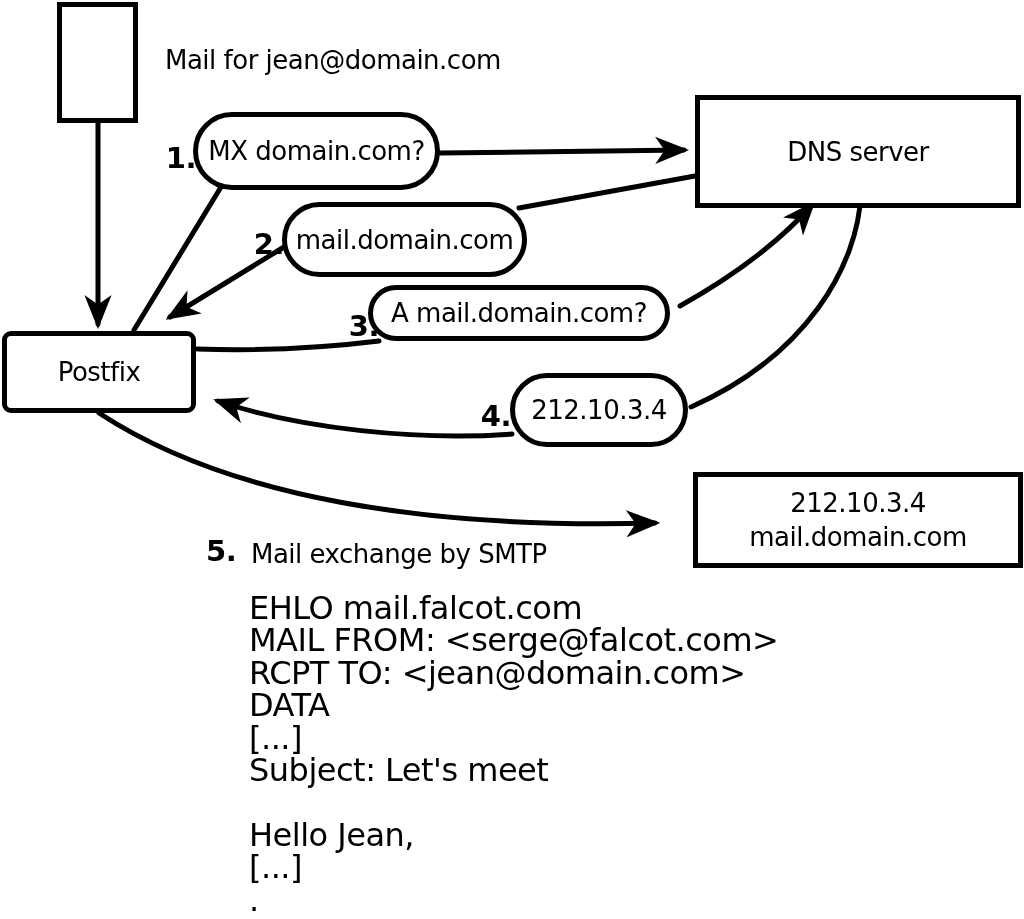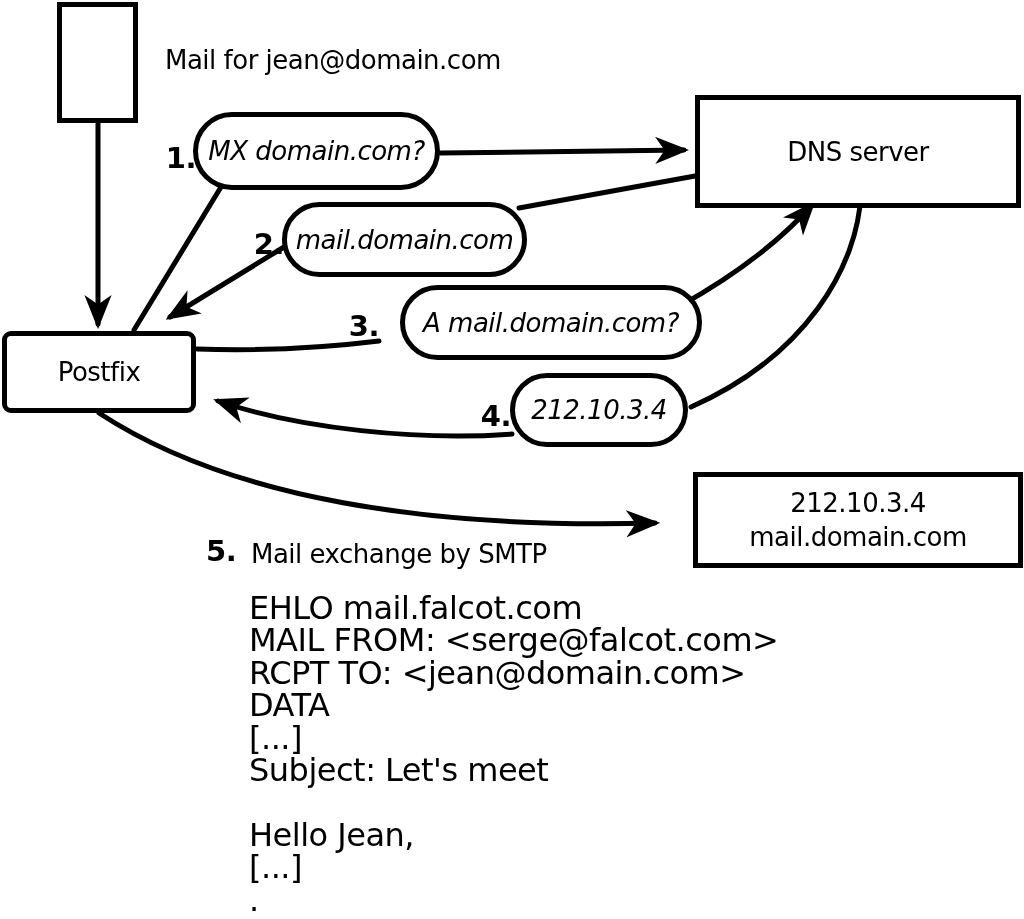--- a/index.html
+++ b/index.html
@@ -7,21 +7,21 @@
     position:relative;width:1024px;height:919px;overflow:hidden;
     background:#ffffff;color:#000000;
     font-family:"DejaVu Sans","Liberation Sans",sans-serif;
   }
   #wires{position:absolute;left:0;top:0;z-index:0;}
   .node{
     position:absolute;z-index:1;background:#ffffff;border:5px solid #000000;
     display:flex;align-items:center;justify-content:center;text-align:center;
     box-sizing:border-box;font-size:26px;letter-spacing:-0.5px;
   }
-  .pill{border-radius:40px;font-style:italic;}
+  .pill{border-radius:40px;}
   .lbl{
     position:absolute;z-index:2;font-size:26px;letter-spacing:-0.5px;
     line-height:31px;white-space:nowrap;
   }
   .num{
     position:absolute;z-index:2;font-weight:bold;font-size:29px;
     line-height:29px;text-align:right;width:70px;letter-spacing:-0.5px;
   }
   .two-line{line-height:34px;}
   #smtp-session{
@@ -68,21 +68,21 @@
     <span>212.10.3.4</span>
     <span>mail.domain.com</span>
   </div>
 
   <div class="node pill" style="left:193px;top:112px;width:247px;height:78px;">
     <span>MX domain.com?</span>
   </div>
   <div class="node pill" style="left:282px;top:202px;width:245px;height:75px;">
     <span>mail.domain.com</span>
   </div>
-  <div class="node pill" style="left:400px;top:285px;width:302px;height:75px;">
+  <div class="node pill" style="left:368px;top:285px;width:302px;height:56px;">
     <span>A mail.domain.com?</span>
   </div>
   <div class="node pill" style="left:510px;top:373px;width:178px;height:74px;">
     <span>212.10.3.4</span>
   </div>
 
   <div class="num" style="left:126px;top:144px;">1.</div>
   <div class="num" style="left:214px;top:230px;">2.</div>
   <div class="num" style="left:309px;top:312px;">3.</div>
   <div class="num" style="left:441px;top:402px;">4.</div>

